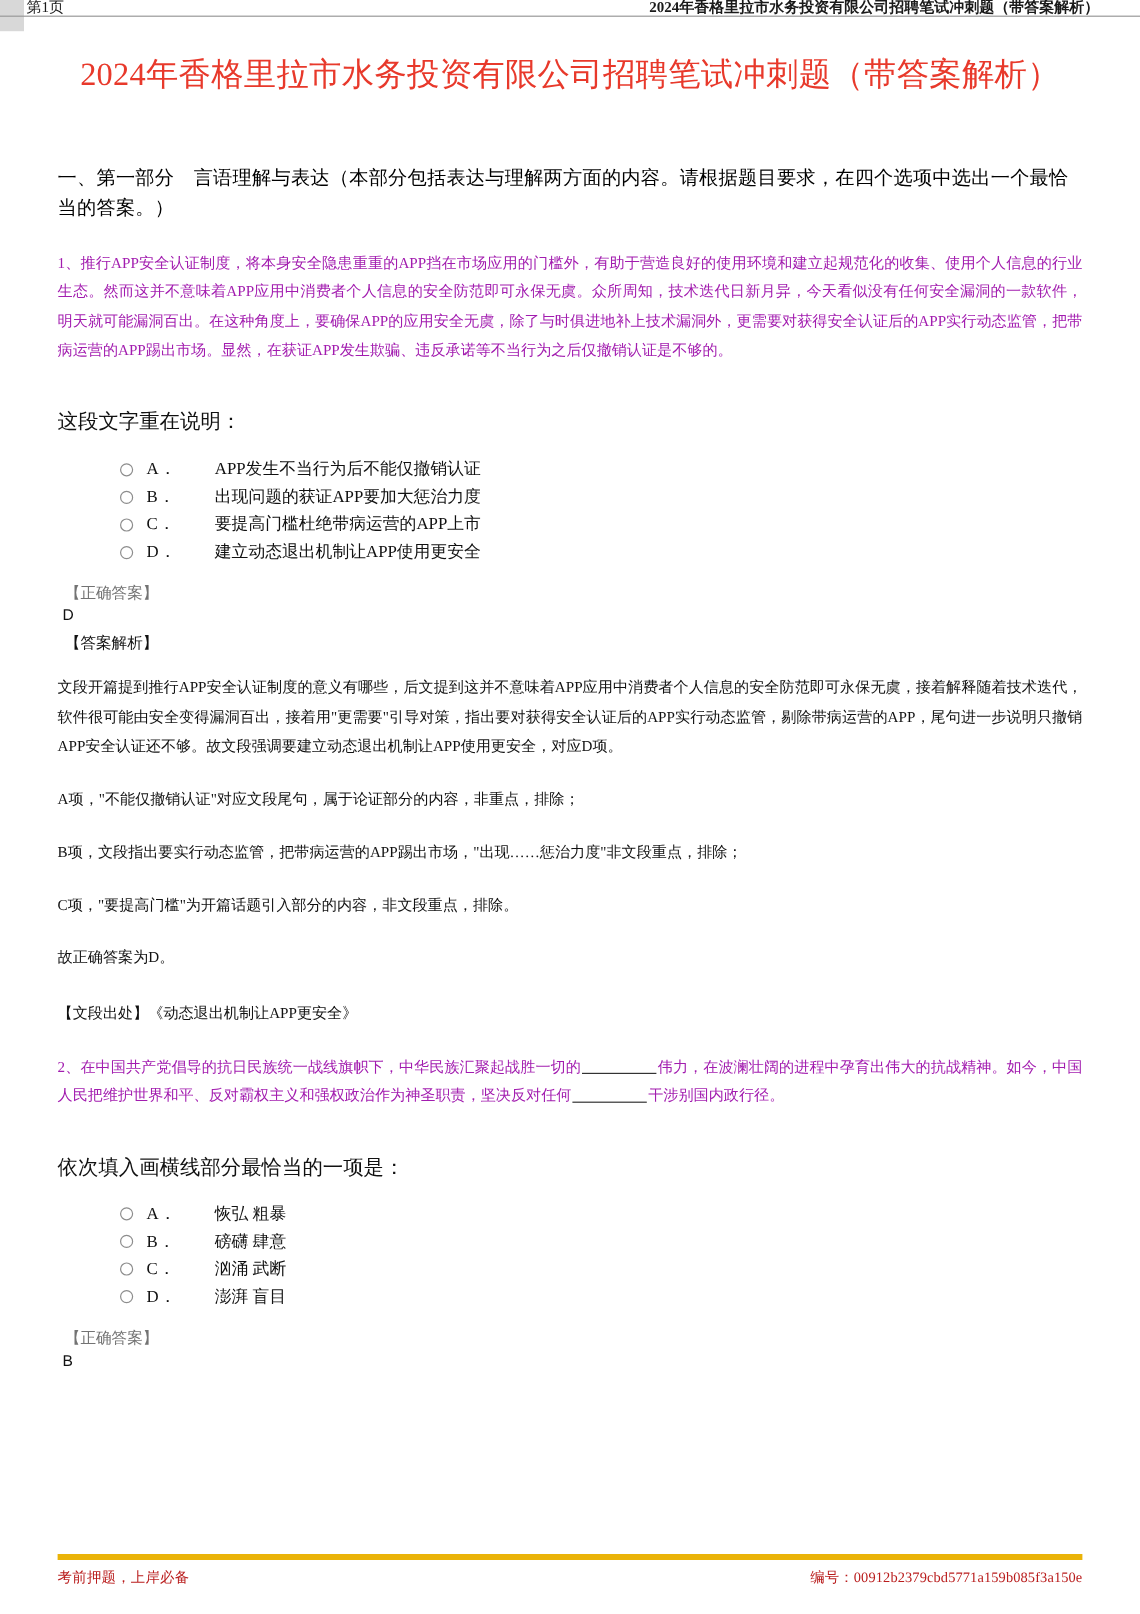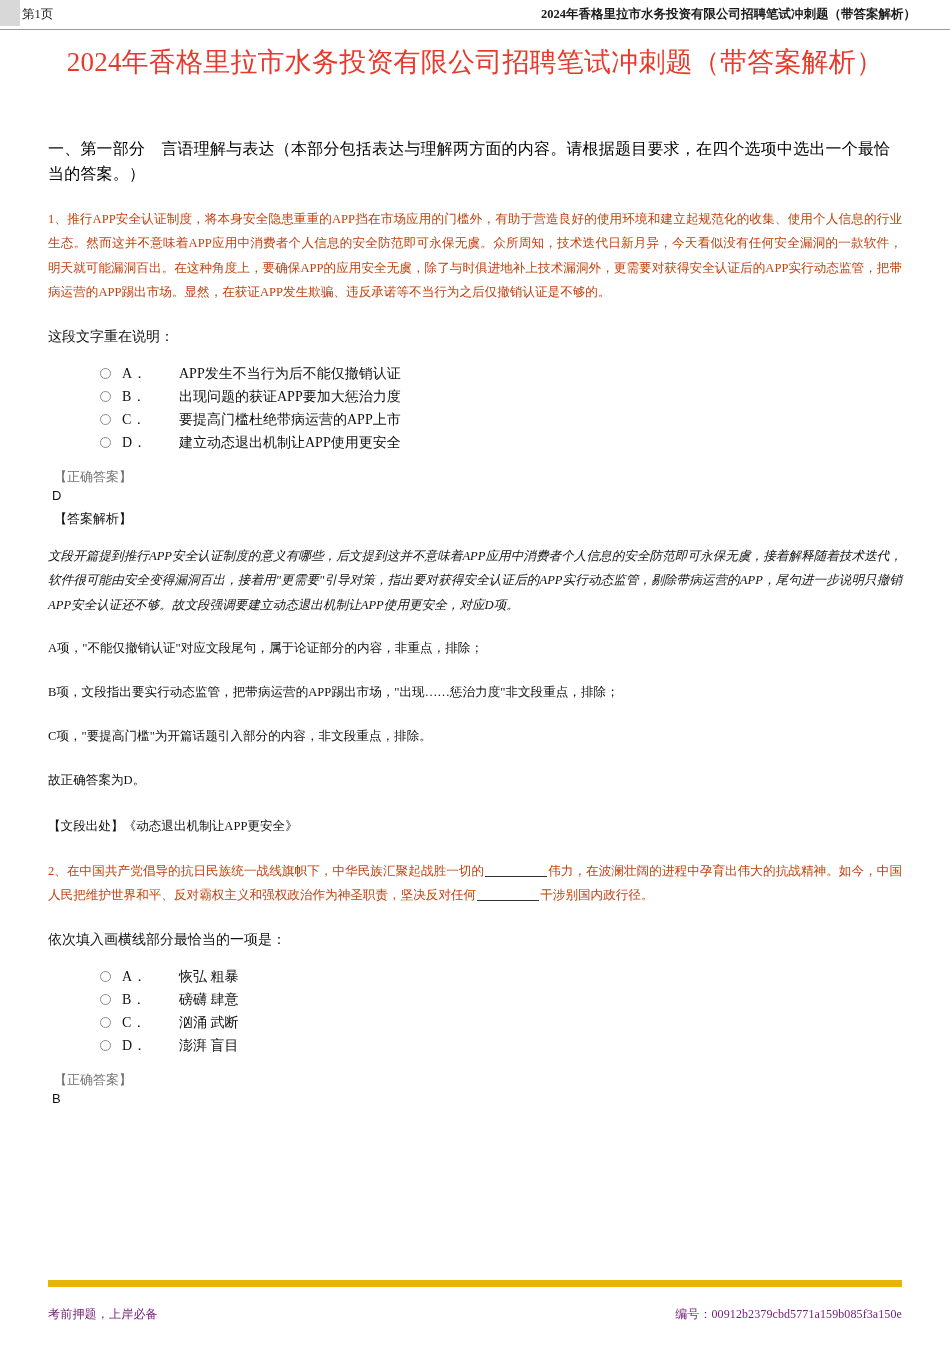--- a/index.html
+++ b/index.html
@@ -25,21 +25,21 @@
     height: 26px;
     background: #d8d8d8;
   }
 
   
   .running-header {
     position: absolute;
     left: 0;
     right: 0;
     top: 0;
-    height: 30px;
+    height: 14px;
     padding: 0 22px;
     box-sizing: border-box;
     display: flex;
     align-items: center;
     justify-content: space-between;
     border-bottom: 1px solid #9a9a9a;
     font-size: 12.5px;
     color: #1a1a1a;
   }
   .running-header .hdr-left {
@@ -91,28 +91,28 @@
     margin-top: 56px;
     font-weight: normal;
     letter-spacing: 0.2px;
   }
 
   
   .q-stem {
     font-size: 12.6px;
     line-height: 1.95;
     text-align: justify;
-    color: #c2410c;
+    color: #a21caf;
     margin-top: 20px;
   }
   .q-prompt {
-    font-size: 14px;
+    font-size: 17px;
     line-height: 1.9;
     color: #111111;
-    margin-top: 19px;
+    margin-top: 31px;
   }
 
   .options {
     margin-top: 14px;
     padding-left: 52px;
   }
   .option-row {
     display: flex;
     align-items: center;
     margin-bottom: 5px;
@@ -157,21 +157,20 @@
     color: #111111;
     margin-top: 7px;
     padding-left: 6px;
   }
   .analysis-para {
     font-size: 12.6px;
     line-height: 1.95;
     text-align: justify;
     color: #111111;
     margin-top: 16px;
-    font-style: italic;
   }
   .analysis-line {
     font-size: 12.6px;
     line-height: 1.9;
     color: #111111;
     margin-top: 20px;
   }
   .source-line {
     font-size: 12.6px;
     line-height: 1.9;
@@ -186,27 +185,27 @@
     vertical-align: -2px;
     margin: 0 1px;
   }
 
   
   .running-footer {
     position: absolute;
     left: 48px;
     right: 48px;
     bottom: 22px;
-    border-top: 7px solid #eab308;
-    padding-top: 19px;
+    border-top: 5px solid #eab308;
+    padding-top: 6px;
     display: flex;
     align-items: center;
     justify-content: space-between;
     font-size: 12px;
-    color: #701a75;
+    color: #b91c1c;
   }
   .running-footer .ftr-right {
     font-weight: normal;
     letter-spacing: 0.1px;
     text-align: center;
   }
   .running-footer .ftr-left {
     letter-spacing: 0.2px;
   }
 </style>

